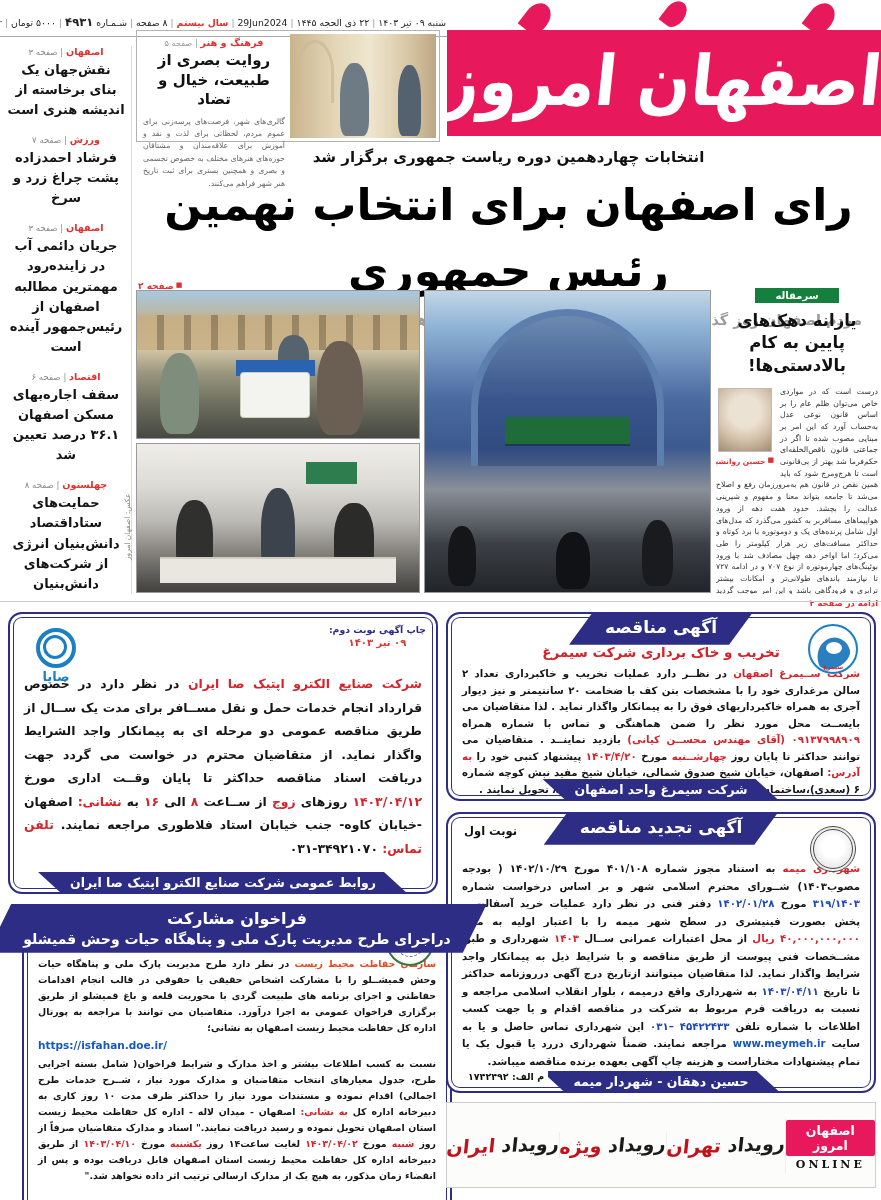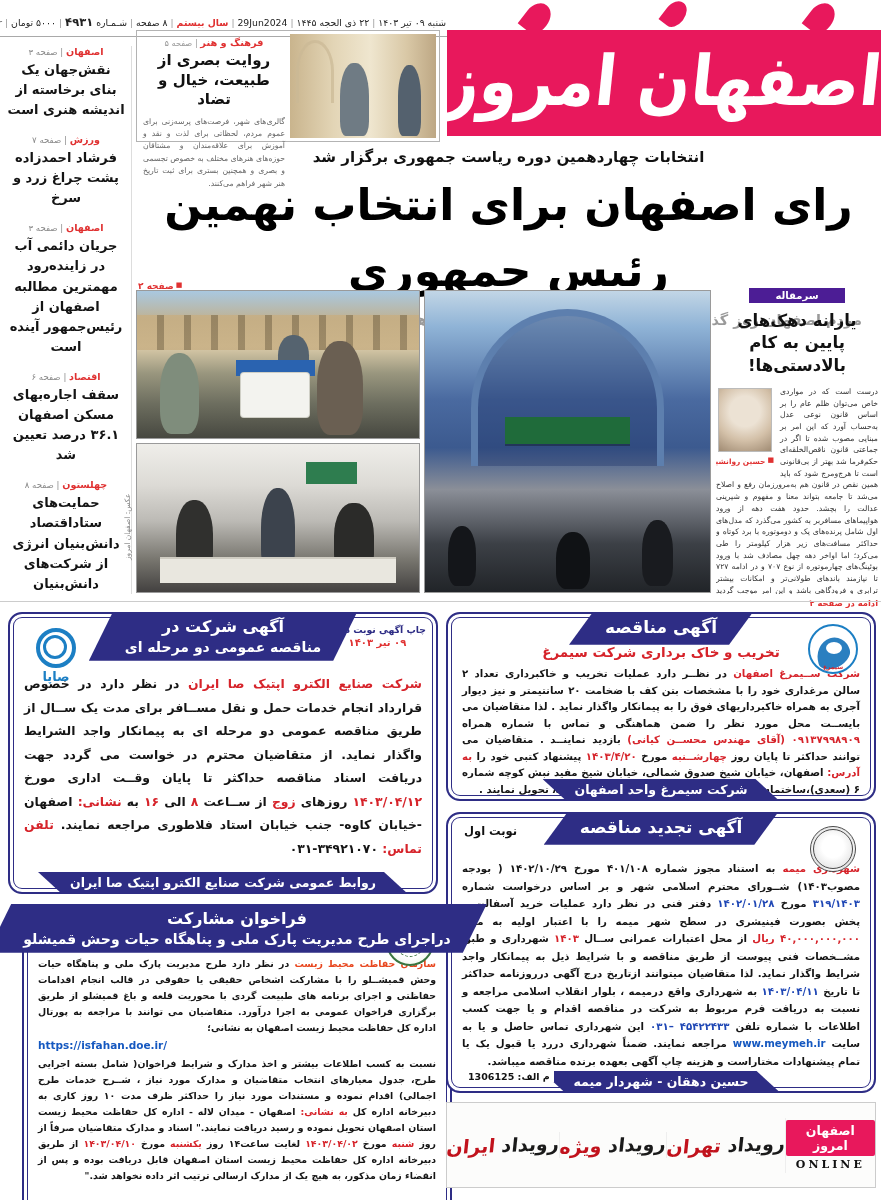--- a/index.html
+++ b/index.html
@@ -76,21 +76,21 @@
         border-radius:50% 50% 0 0/64% 64% 0 0;background:rgba(32,52,104,.38)}
   .banner-g{position:absolute;top:42%;left:28%;width:44%;height:9%;background:#1f6b3a;box-shadow:0 2px 0 rgba(0,0,0,.3)}
   .photo3 .p1{left:8%;top:78%;width:10%;height:20%;background:#14161a}
   .photo3 .p2{left:46%;top:80%;width:12%;height:19%;background:#101215}
   .photo3 .p3{left:76%;top:76%;width:11%;height:22%;background:#191b1f}
   .photo-credit{position:absolute;left:123px;top:458px;height:138px;writing-mode:vertical-rl;
         transform:rotate(180deg);font-size:7.5px;color:#8a8a8a;text-align:center}
 
   
   .editorial{position:absolute;top:288px;left:716px;width:162px;height:306px}
-  .ed-badge{width:96px;margin:0 auto;background:#4c1d95;color:#fff;text-align:center;font-size:10px;font-weight:bold;padding:2px 0}
+  .ed-badge{width:84px;margin:0 auto;background:#15803d;color:#fff;text-align:center;font-size:10px;font-weight:bold;padding:2px 0}
   .ed-title{margin-top:7px;text-align:center;font-weight:bold;font-size:16.5px;line-height:1.35}
   .ed-body{margin-top:9px;font-size:7.7px;line-height:1.52;color:#333;text-align:justify;height:208px;overflow:hidden}
   .ed-photo-wrap{float:left;width:58px;margin:2px 6px 2px 0;text-align:center}
   .ed-mug{display:block;width:54px;height:64px;margin:0 auto;border:1px solid #bbb;
       background:radial-gradient(circle at 50% 36%,#ece2d4 0 32%,#d3c0a8 62%,#a08b73 100%)}
   .ed-author{display:block;font-size:7.4px;color:#e03131;font-weight:bold;margin-top:3px;white-space:nowrap}
   .ed-more{font-size:8.4px;color:#e03131;font-weight:bold;text-align:right;margin-top:4px}
 
   .h-rule{position:absolute;top:601px;left:0;width:881px;height:1px;background:#ccc}
 
@@ -247,24 +247,20 @@
         <span class="ed-author"><span class="bullet">■</span><span>حسین روانشید</span></span>
       </span>
       <span>درست است که در مواردی خاص می‌توان ظلم عام را بر اساس قانون نوعی عدل به‌حساب آورد که این امر بر مبنایی مصوب شده تا اگر در جماعتی قانون ناقص‌الخلقه‌ای حکم‌فرما شد بهتر از بی‌قانونی است تا هرج‌ومرج شود که باید همین نقص در قانون هم به‌مرورزمان رفع و اصلاح می‌شد تا جامعه بتواند معنا و مفهوم و شیرینی عدالت را بچشد. حدود هفت دهه از ورود هواپیماهای مسافربر به کشور می‌گذرد که مدل‌های اول شامل پرنده‌های یک و دوموتوره با برد کوتاه و حداکثر مسافت‌های زیر هزار کیلومتر را طی می‌کرد؛ اما اواخر دهه چهل مصادف شد با ورود بوئینگ‌های چهارموتوره از نوع ۷۰۷ و در ادامه ۷۲۷ تا نیازمند باندهای طولانی‌تر و امکانات بیشتر ترابری و فرودگاهی باشد و این امر موجب گردید که سازمانی تحت عنوان هواپیمایی کشوری از سوی دولت تأسیس شود و از همان لحظه اول بجای اینکه این صنعت همچون اتوبوس‌رانی به بخش خصوصی واگذار شود تا به ایجاد شرکت‌هایی به همین منظور و تأسیس پارکینگ و توقفگاه‌هایی به‌عنوان گاراژ ختم گردد و بدون دخالت دولت‌ها به کار خدماتی و اقتصادی و تأمین نیاز جامعه و در نهایت رقابت تنگاتنگ بپردازد؛</span>
     </div>
     <div class="ed-more">ادامه در صفحه ۲</div>
   </aside>
 
   <div class="h-rule"></div>
 
   <section class="ad ad-sapa">
-    <div class="ribbon">
-      <span class="l1">آگهی شرکت در</span>
-      <span class="l2">مناقصه عمومی دو مرحله ای</span>
-    </div>
     <div class="corner corner-r">
       <span>چاپ آگهی نوبت دوم:</span>
       <span class="date">۰۹ تیر ۱۴۰۳</span>
     </div>
     <div class="sapa-logo">
       <div class="sapa-ring"></div>
       <div class="sapa-word">صاپا</div>
     </div>
     <div class="ad-body">
       <span class="red">شرکت صنایع الکترو اپتیک صا ایران</span><span> در نظر دارد در خصوص قرارداد انجام خدمات حمل و نقل مســافر برای مدت یک ســال از طریق مناقصه عمومی دو مرحله ای به پیمانکار واجد الشرایط واگذار نماید. از متقاضیان محترم در خواست می گردد جهت دریافت اسناد مناقصه حداکثر تا پایان وقــت اداری مورخ </span><span class="red">۱۴۰۳/۰۴/۱۲</span><span> روزهای </span><span class="red">زوج</span><span> از ســاعت </span><span class="red">۸</span><span> الی </span><span class="red">۱۶</span><span> به </span><span class="red">نشانی:</span><span> اصفهان -خیابان کاوه- جنب خیابان استاد فلاطوری مراجعه نمایند. </span><span class="red">تلفن تماس:</span><span> ۳۴۹۲۱۰۷۰-۰۳۱</span>
@@ -304,21 +300,21 @@
 
   <section class="ad ad-meymeh">
     <div class="ribbon">
       <span class="solo">آگهی تجدید مناقصه</span>
     </div>
     <div class="corner corner-l">نوبت اول</div>
     <div class="meymeh-logo"></div>
     <div class="ad-body">
       <span class="red">شهرداری میمه</span><span> به استناد مجوز شماره ۴۰۱/۱۰۸ مورخ ۱۴۰۲/۱۰/۲۹ ( بودجه مصوب۱۴۰۳) شــورای محترم اسلامی شهر و بر اساس درخواست شماره </span><span class="blue">۳۱۹/۱۴۰۳</span><span> مورخ </span><span class="blue">۱۴۰۲/۰۱/۲۸</span><span> دفتر فنی در نظر دارد عملیات خرید آسفالت و پخش بصورت فینیشری در سطح شهر میمه را با اعتبار اولیه به مبلغ </span><span class="red">۴۰,۰۰۰,۰۰۰,۰۰۰ ریال</span><span> از محل اعتبارات عمرانی ســال </span><span class="red">۱۴۰۳</span><span> شهرداری و طبق مشــخصات فنی پیوست از طریق مناقصه و با شرایط ذیل به پیمانکار واجد شرایط واگذار نماید. لذا متقاضیان میتوانند ازتاریخ درج آگهی درروزنامه حداکثر تا تاریخ </span><span class="blue">۱۴۰۳/۰۴/۱۱</span><span> به شهرداری واقع درمیمه ، بلوار انقلاب اسلامی مراجعه و نسبت به دریافت فرم مربوط به شرکت در مناقصه اقدام و یا جهت کسب اطلاعات با شماره تلفن </span><span class="blue">۴۵۴۲۲۴۳۳ –۰۳۱</span><span> این شهرداری تماس حاصل و یا به سایت </span><a class="inline-link">www.meymeh.ir</a><span> مراجعه نمایند. ضمناً شهرداری دررد یا قبول یک یا تمام پیشنهادات مختاراست و هزینه چاپ آگهی بعهده برنده مناقصه میباشد.</span>
     </div>
-    <div class="malf">م الف: 1306125</div>
+    <div class="malf">م الف: ۱۷۴۲۴۹۲</div>
     <div class="ribbon-b">حسین دهقان - شهردار میمه</div>
   </section>
 
   <section class="logostrip">
     <div class="ls-cell">
       <span class="ls-box">اصفهان امروز</span>
       <div class="ls-online">ONLINE</div>
     </div>
     <div class="ls-cell">
       <span class="calli"><span class="w1">رویداد</span> <span class="w2">تهران</span></span>

